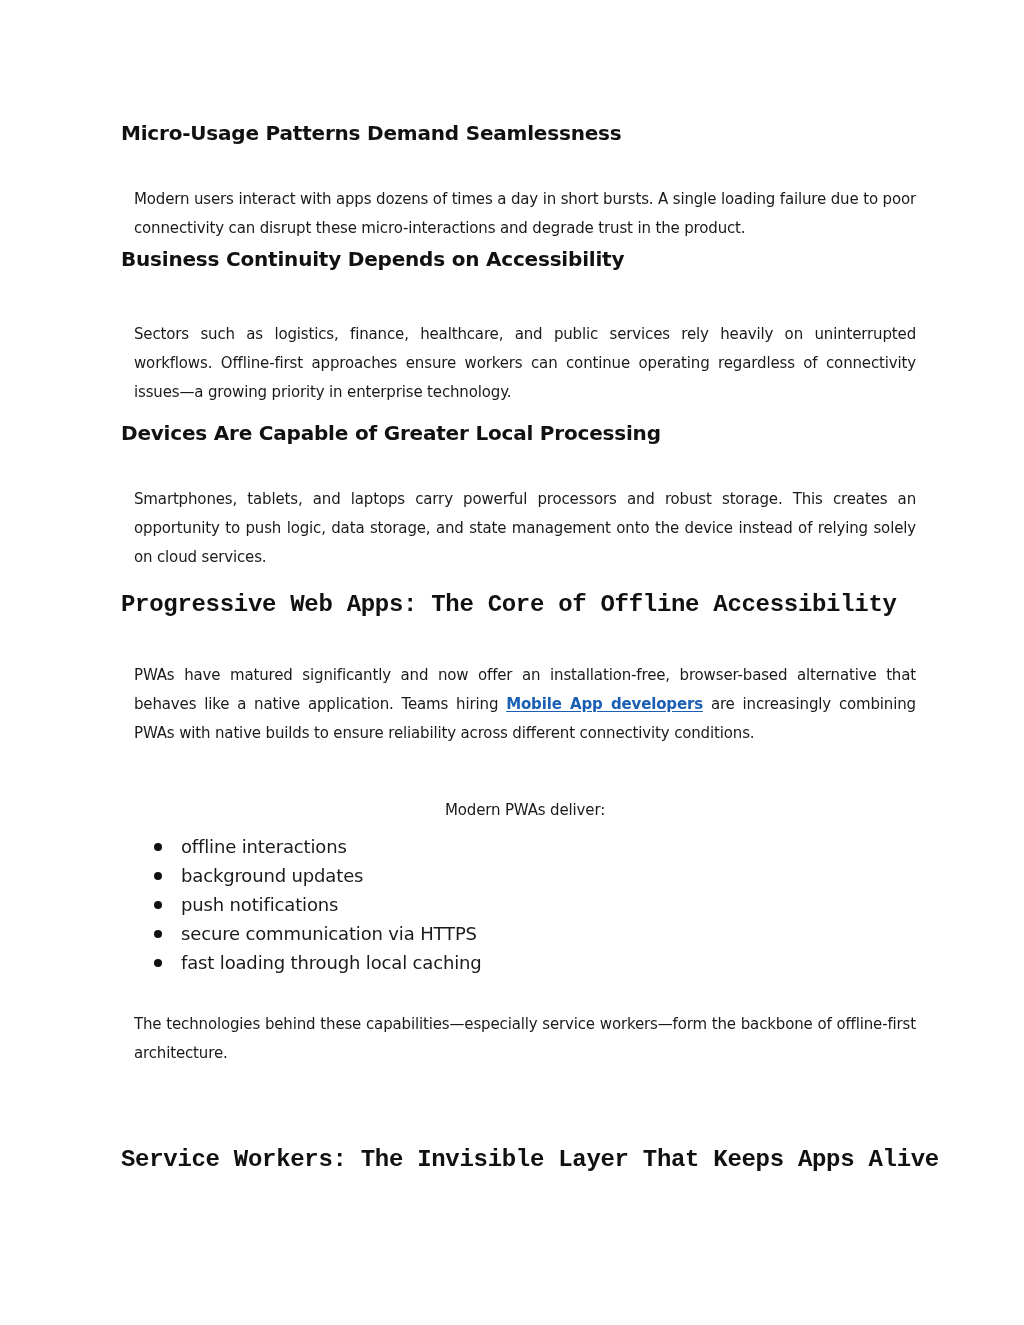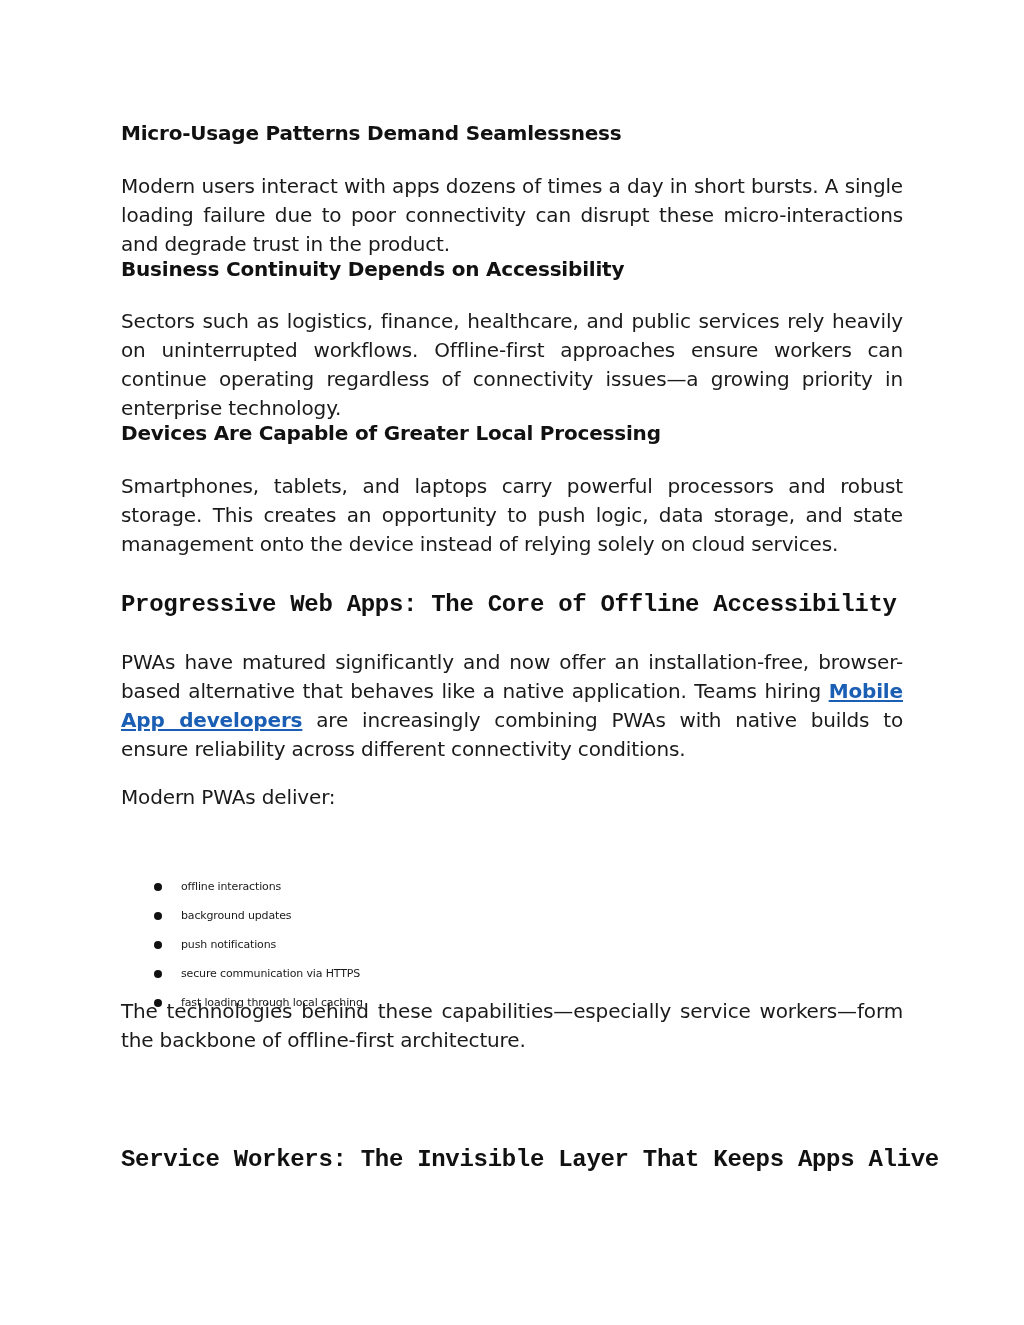--- a/index.html
+++ b/index.html
@@ -39,42 +39,42 @@
       font-weight: 600;
       color: #111111;
       letter-spacing: -0.3px;
       white-space: nowrap;
       font-family: Liberation Mono, monospace;
     }
     .p {
       position: absolute;
       left: 0;
       width: 782px;
-      margin: 0;
-      font-size: 20px;
+      margin: 13px;
+      font-size: 15px;
       line-height: 29px;
       text-align: justify;
       color: #1a1a1a;
       letter-spacing: -0.15px;
     }
     .p.last-left { text-align-last: left; }
     a.link {
       color: #1a5fb4;
       font-weight: 700;
       text-decoration: underline;
       text-underline-offset: 2px;
     }
     ul.bullets {
       position: absolute;
       left: 0;
-      top: 872px;
+      top: 832px;
       margin: 0;
       padding: 0;
       list-style: none;
-      font-size: 11px;
+      font-size: 18px;
       line-height: 29px;
       color: #1a1a1a;
     }
     ul.bullets li {
       position: relative;
       padding-left: 60px;
       white-space: nowrap;
       letter-spacing: -0.15px;
     }
     ul.bullets li .dot {
@@ -88,31 +88,31 @@
     }
   </style>
 </head>
 <body>
 
 <div class="page">
 
   <h3 class="h3" style="top:121px;">Micro-Usage Patterns Demand Seamlessness</h3>
   <p class="p last-left" style="top:172px;">Modern users interact with apps dozens of times a day in short bursts. A single loading failure due to poor connectivity can disrupt these micro-interactions and degrade trust in the product.</p>
 
-  <h3 class="h3" style="top:257px;">Business Continuity Depends on Accessibility</h3>
+  <h3 class="h3" style="top:247px;">Business Continuity Depends on Accessibility</h3>
   <p class="p last-left" style="top:307px;">Sectors such as logistics, finance, healthcare, and public services rely heavily on uninterrupted workflows. Offline-first approaches ensure workers can continue operating regardless of connectivity issues—a growing priority in enterprise technology.</p>
 
   <h3 class="h3" style="top:421px;">Devices Are Capable of Greater Local Processing</h3>
   <p class="p last-left" style="top:472px;">Smartphones, tablets, and laptops carry powerful processors and robust storage. This creates an opportunity to push logic, data storage, and state management onto the device instead of relying solely on cloud services.</p>
 
   <h2 class="h2" style="top:591px;">Progressive Web Apps: The Core of Offline Accessibility</h2>
 
   <p class="p last-left" style="top:648px;"><span>PWAs have matured significantly and now offer an installation-free, browser-based alternative that behaves like a native application. Teams hiring </span><a class="link" href="#">Mobile App developers</a><span> are increasingly combining PWAs with native builds to ensure reliability across different connectivity conditions.</span></p>
 
-  <p class="p" style="top:783px; text-align:left;">Modern PWAs deliver:</p>
+  <p class="p" style="top:783px; text-align:center;">Modern PWAs deliver:</p>
 
   <ul class="bullets">
     <li><span class="dot"></span><span>offline interactions</span></li>
     <li><span class="dot"></span><span>background updates</span></li>
     <li><span class="dot"></span><span>push notifications</span></li>
     <li><span class="dot"></span><span>secure communication via HTTPS</span></li>
     <li><span class="dot"></span><span>fast loading through local caching</span></li>
   </ul>
 
   <p class="p last-left" style="top:997px;">The technologies behind these capabilities—especially service workers—form the backbone of offline-first architecture.</p>

